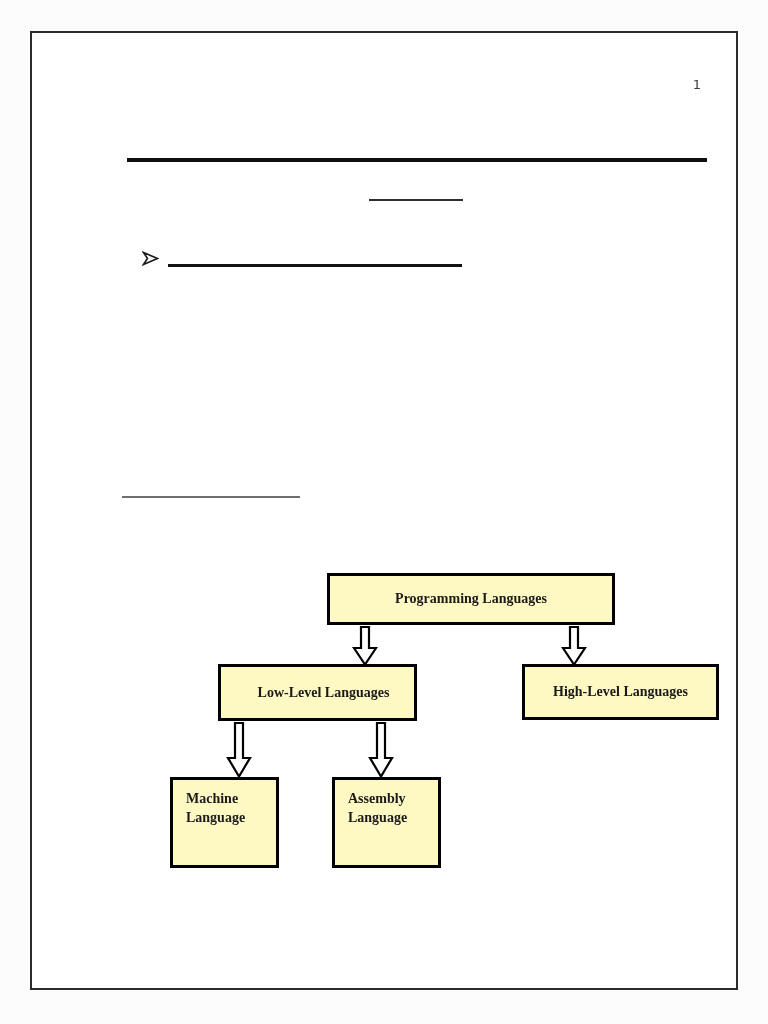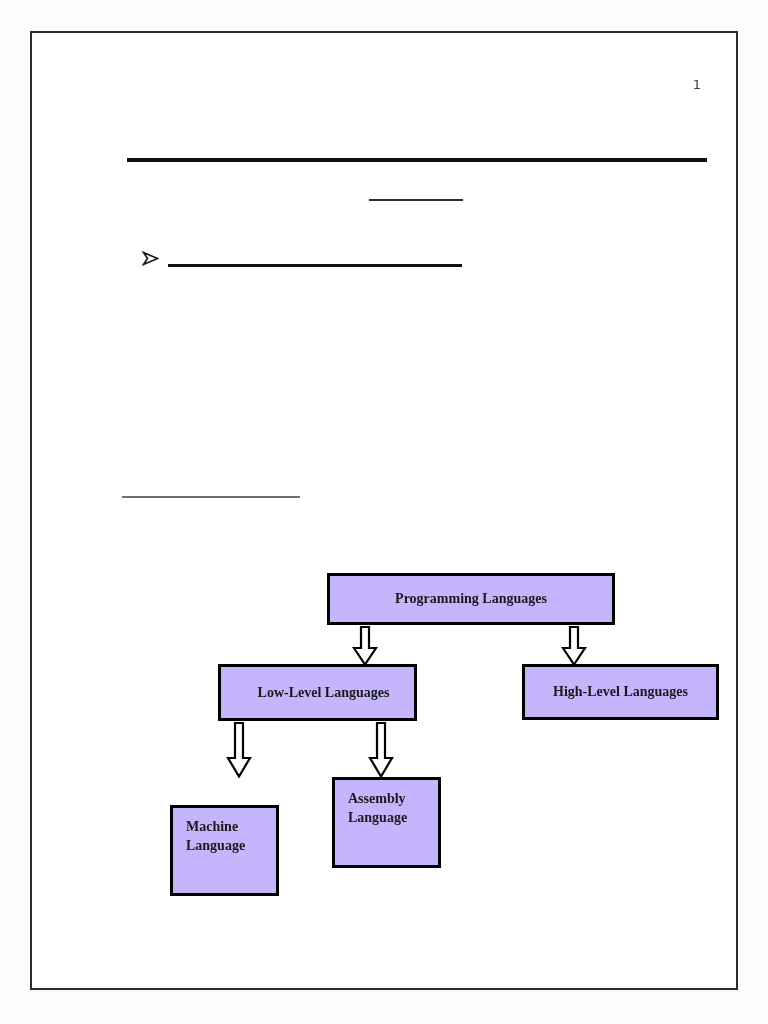--- a/index.html
+++ b/index.html
@@ -19,34 +19,34 @@
     text-align: center;
   }
   .rule { position: absolute; }
   .title-rule   { left: 95px;  top: 125px; width: 580px; height: 4px; background: #0f0f0f; }
   .subtitle-underline { left: 337px; top: 166px; width: 94px; height: 2px; background: #2e2e2e; }
   .bullet-marker { position: absolute; left: 110px; top: 218px; width: 17px; height: 15px; }
   .bullet-underline { left: 136px; top: 231px; width: 294px; height: 3px; background: #121212; }
   .section-underline { left: 90px; top: 463px; width: 178px; height: 2px; background: #6f6f6f; }
 
   .node {
-    position: absolute; background: #c4b5fd; border: 3px solid #000000;
+    position: absolute; background: #fef9c3; border: 3px solid #000000;
     color: #1a1a1a; font-weight: 700; font-size: 14px;
     display: flex; align-items: center; justify-content: center;
     text-align: center;
   }
   .node-root     { left: 295px; top: 540px; width: 288px; height: 52px; }
   .node-low      { left: 186px; top: 631px; width: 199px; height: 57px; padding-left: 12px; }
   .node-high     { left: 490px; top: 631px; width: 197px; height: 56px; }
   .node-machine,
   .node-assembly {
     display: block; width: 109px; height: 91px;
     padding: 10px 6px 0 13px; text-align: left; line-height: 1.35;
   }
-  .node-machine  { left: 138px; top: 744px; margin-top: 28px; }
+  .node-machine  { left: 138px; top: 744px; }
   .node-assembly { left: 300px; top: 744px; }
 
   .arrow { position: absolute; }
   .arrow-a1 { left: 320px; top: 593px; }
   .arrow-a2 { left: 529px; top: 593px; }
   .arrow-b1 { left: 194px; top: 689px; }
   .arrow-b2 { left: 336px; top: 689px; }
 </style>
 </head>
 <body>

